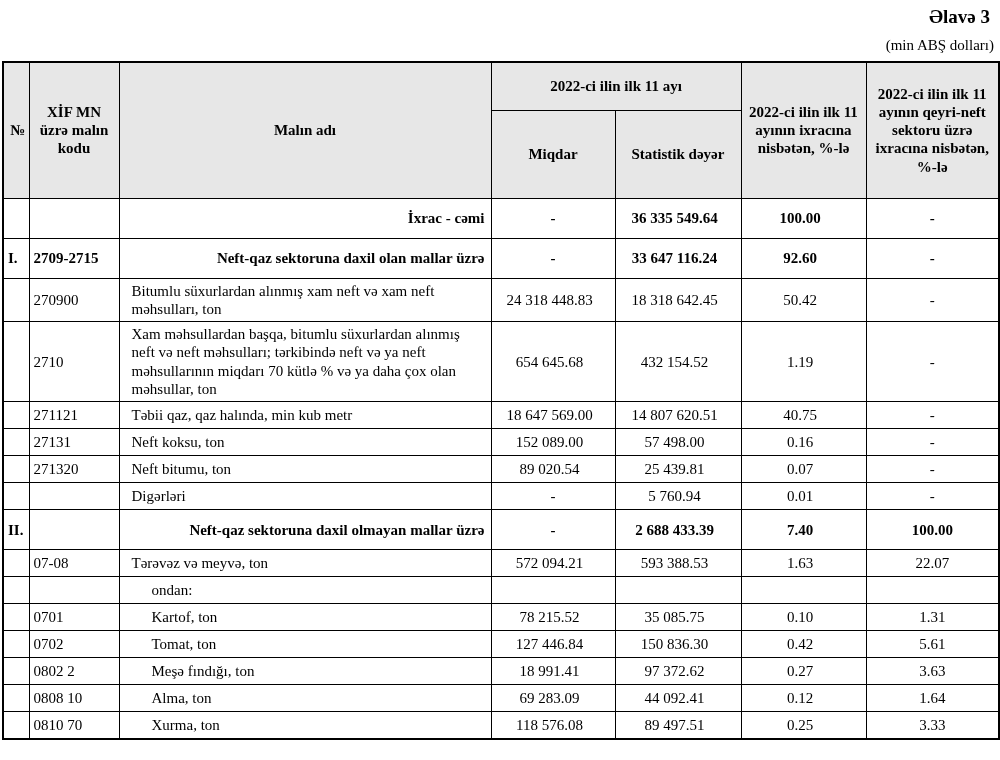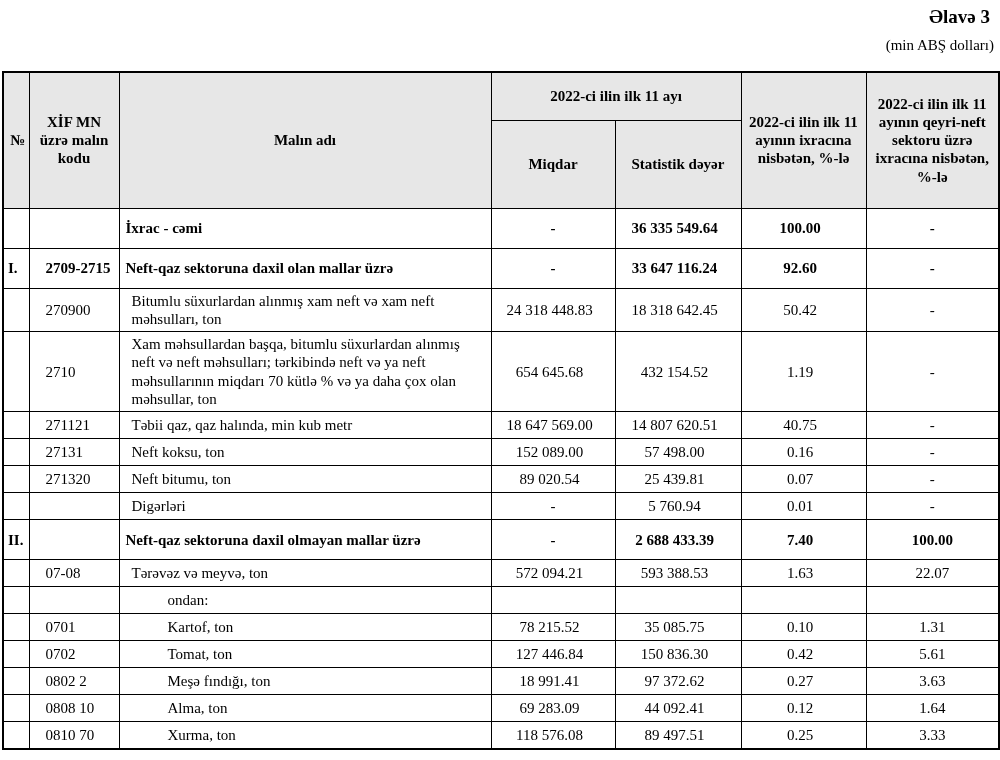--- a/index.html
+++ b/index.html
@@ -6,21 +6,21 @@
   html, body { background: #ffffff; }
   body {
     width: 1000px; height: 760px; overflow: hidden;
     font-family: "Liberation Serif", "DejaVu Serif", serif;
     color: #000;
   }
   .page { width: 1000px; height: 760px; padding: 6px 2px 2px 2px; }
 
   .annex   { text-align: right; font-weight: bold; font-size: 19px; padding-right: 8px; }
   .title   { text-align: center; font-weight: bold; font-size: 19px; margin-top: 5px; }
-  .unit    { text-align: right; font-size: 15px; margin-top: 9px; margin-bottom: 17px; padding-right: 4px; }
+  .unit    { text-align: right; font-size: 15px; margin-top: 9px; margin-bottom: 7px; padding-right: 4px; }
 
   table {
     width: 996px; margin: 0 auto;
     border-collapse: collapse; table-layout: fixed;
     border: 2px solid #000;
   }
   th, td {
     border: 1px solid #000;
     font-size: 15px; line-height: 1.22;
     vertical-align: middle;
@@ -31,29 +31,29 @@
     font-weight: bold; text-align: center;
     padding: 2px 6px;
     margin-top: 40px;
   }
   thead tr.h-top { height: 48px; }
   thead tr.h-bottom { height: 88px; }
   th.th-statval { padding: 15px 14px; }
 
   td { background: #fff; padding: 3px 6px; }
   .col-no   { padding-left: 4px; }
-  .col-code { padding-left: 16px; }
+  .col-code { padding-left: 4px; }
   .col-name { padding-left: 12px; }
   .col-qty, .col-value, .col-share { text-align: center; padding-right: 13px; }
   .col-nonoil { text-align: center; }
   .dash { text-align: center; padding-right: 6px; }
-  .indent { padding-left: 48px; }
+  .indent { padding-left: 32px; }
 
   .row-total td, .row-section td { font-weight: bold; height: 40px; }
-  .row-total .col-name, .row-section .col-name { text-align: left; padding-left: 6px; }
+  .row-total .col-name, .row-section .col-name { text-align: right; padding-left: 6px; }
   .row-item td { height: 27px; }
 </style>
 </head>
 <body>
 
 <div class="page">
   <div class="annex">Əlavə 3</div>
   <div class="unit">(min ABŞ dolları)</div>
 
   <table>

